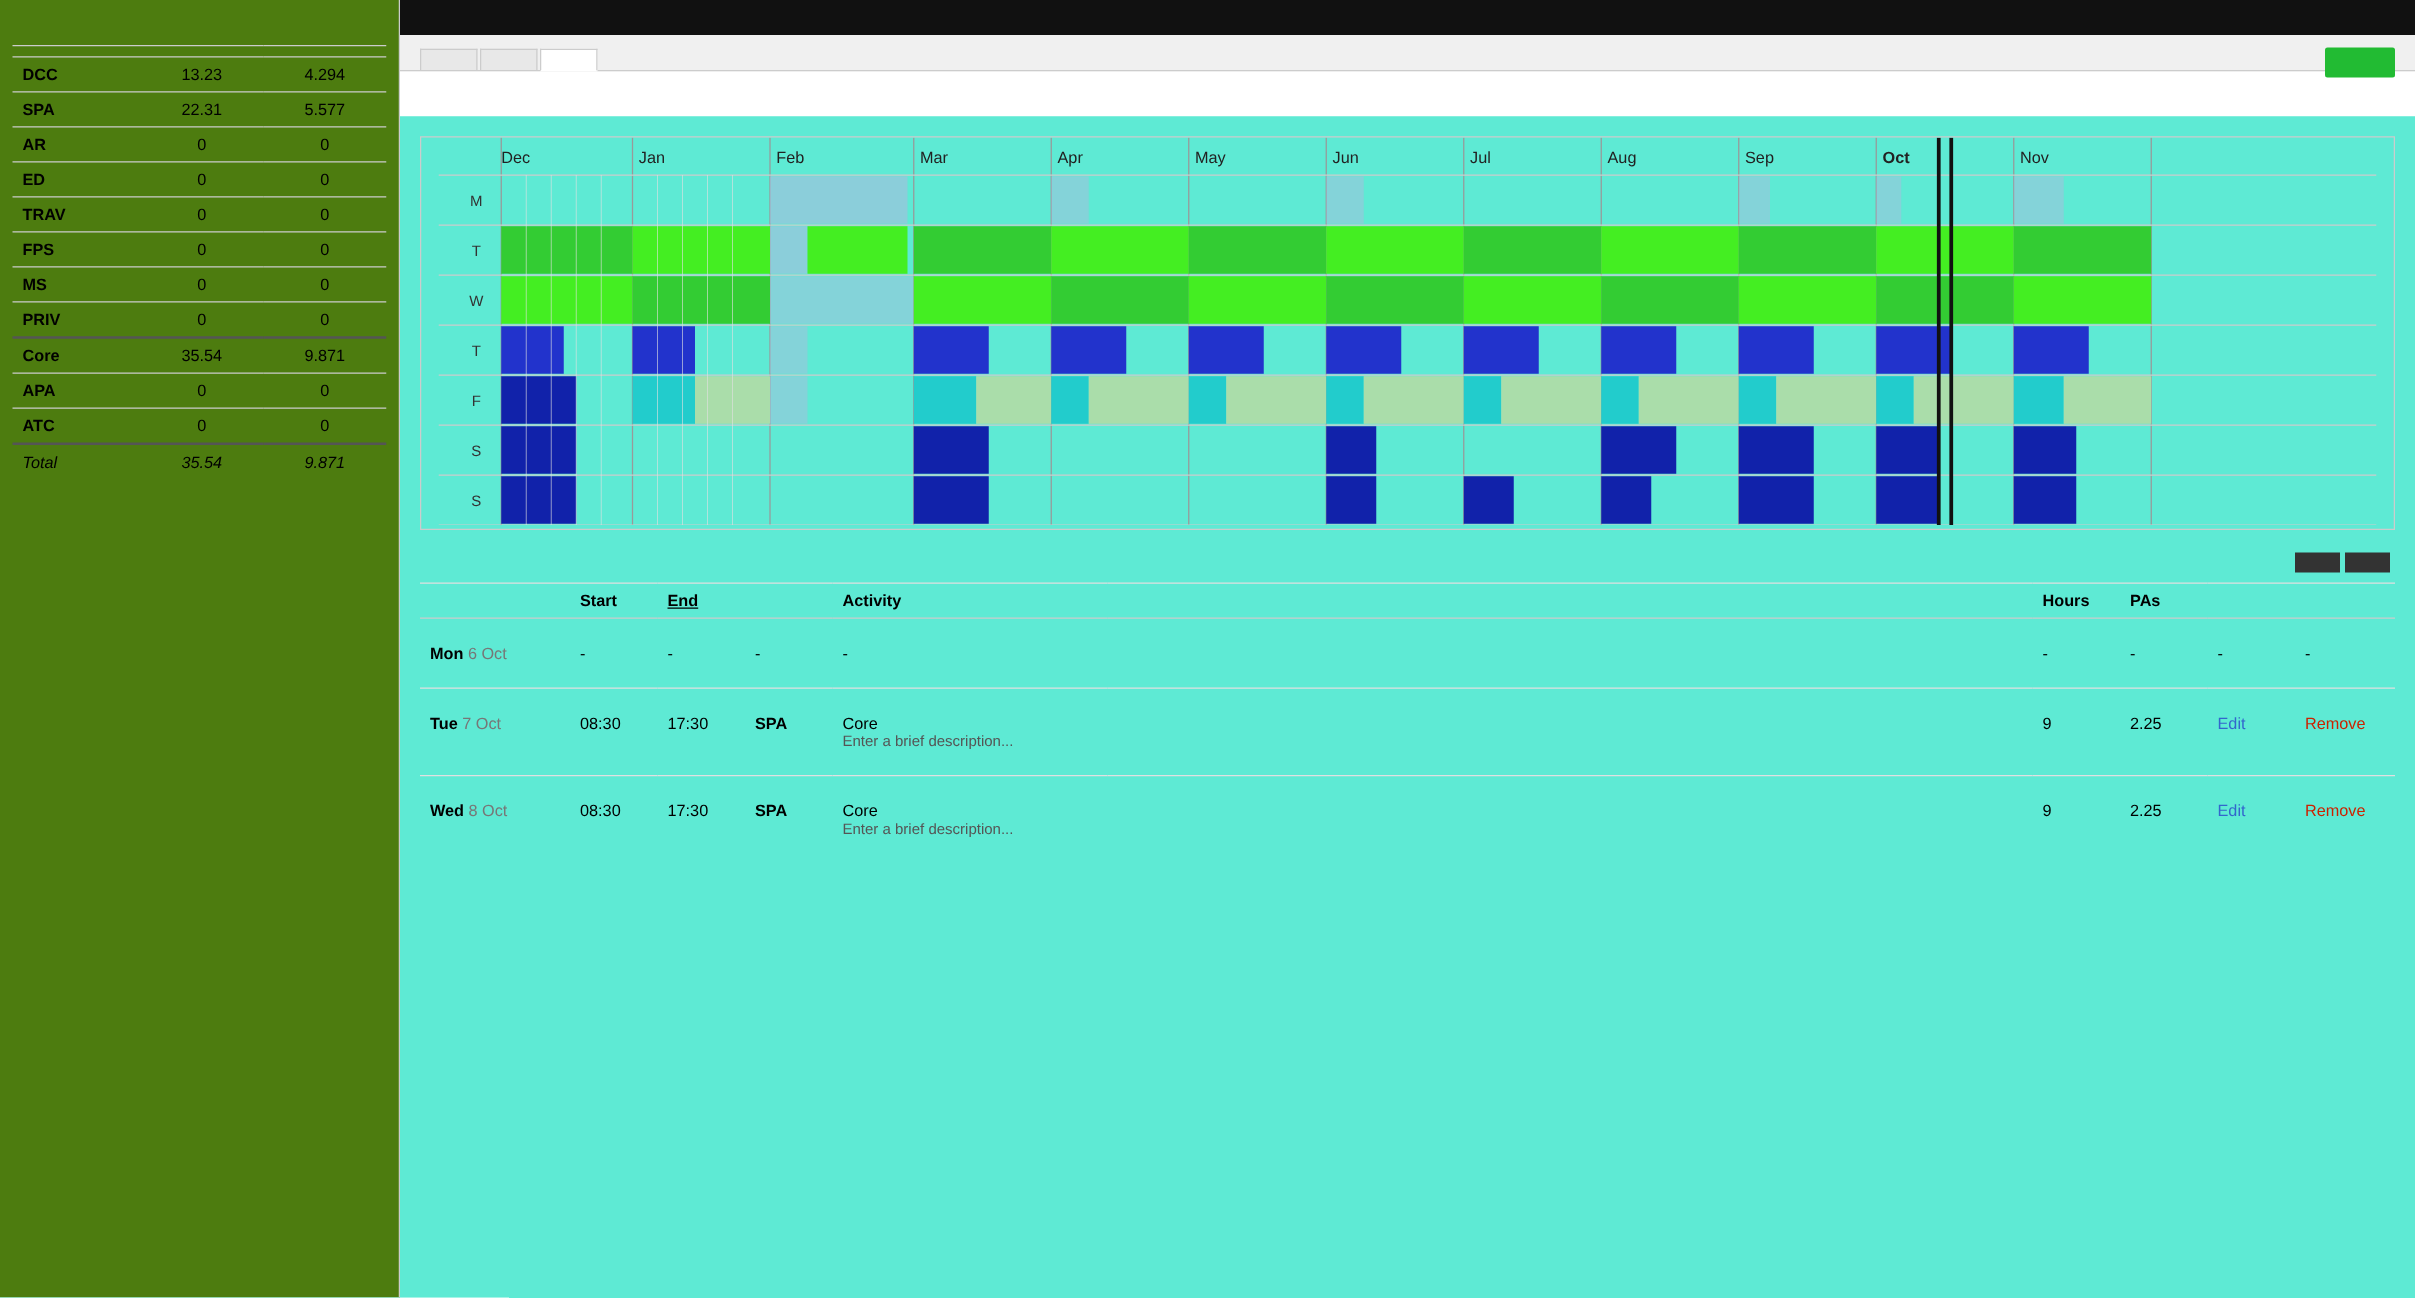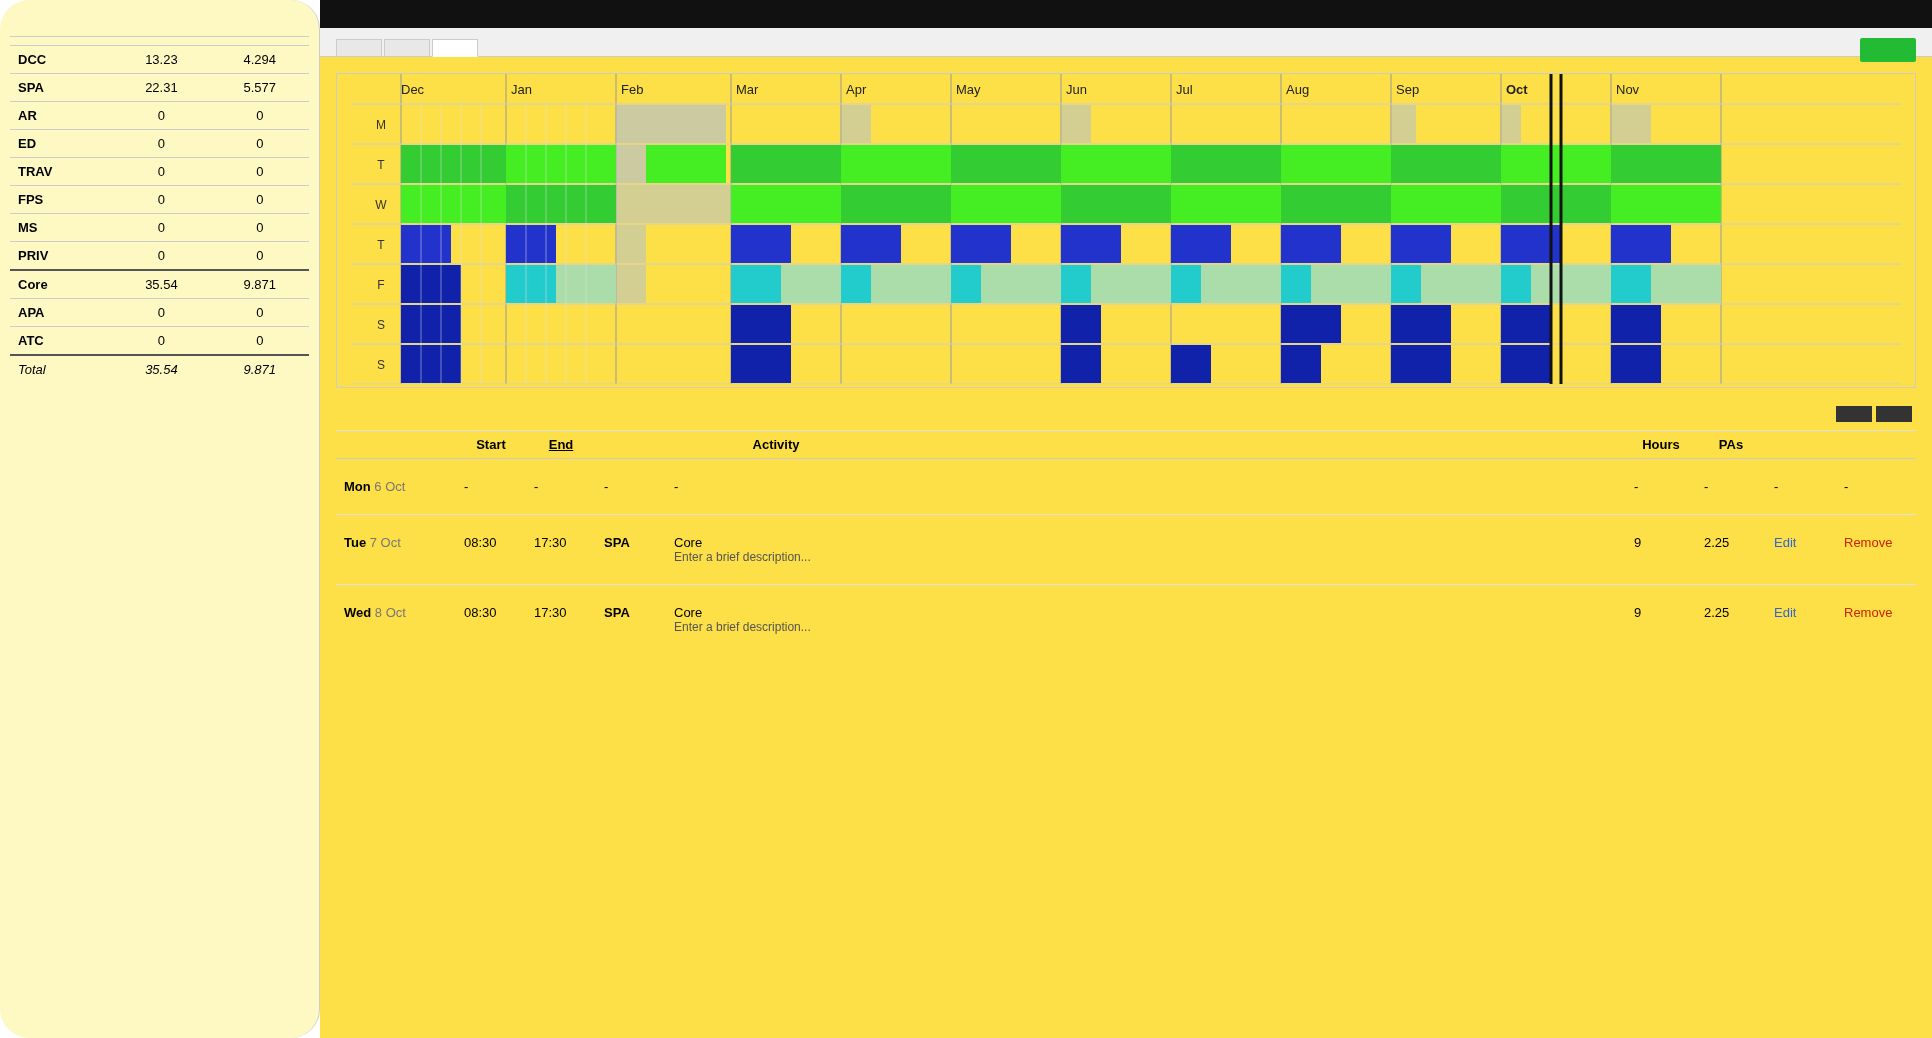--- a/index.html
+++ b/index.html
@@ -2,24 +2,23 @@
 <html><head>
   <meta charset="utf-8">
   <style>
     * { box-sizing: border-box; margin: 0; padding: 0; }
     body { font-family: Arial, sans-serif; font-size: 13px; background: #fff; display: flex; height: 1038px; width: 1932px; overflow: hidden; }
 
     
     .left-panel {
       width: 320px;
       min-width: 320px;
-      background: #fef9c3;
+      background: #4d7c0f;
       padding: 20px 10px;
       border-right: 1px solid #ccc;
-      border-radius: 29px;
     }
     .left-panel h2 {
       font-size: 22px;
       font-weight: normal;
       margin-bottom: 16px;
     }
     .summary-table {
       width: 100%;
       border-collapse: collapse;
     }
@@ -93,21 +92,22 @@
       border: none;
       cursor: pointer;
       border-radius: 2px;
     }
 
     
     .main-content {
       flex: 1;
       padding: 16px;
       overflow-y: auto;
-      background: #fde047;
+      background: #5eead4;
+      margin-top: 36px;
     }
 
     
     .calendar-container {
       border: 1px solid #ccc;
       margin-bottom: 10px;
       overflow: hidden;
     }
 
     
@@ -132,21 +132,21 @@
       font-weight: bold;
     }
 
     
     .activity-table {
       width: 100%;
       border-collapse: collapse;
       font-size: 13px;
     }
     .activity-table th {
-      text-align: center;
+      text-align: left;
       padding: 6px 8px;
       font-weight: bold;
       font-size: 13px;
       border-bottom: 1px solid #ccc;
     }
     .activity-table td {
       padding: 20px 8px;
       vertical-align: top;
     }
     .activity-table tr { border-top: 1px solid #e0e0e0; }

